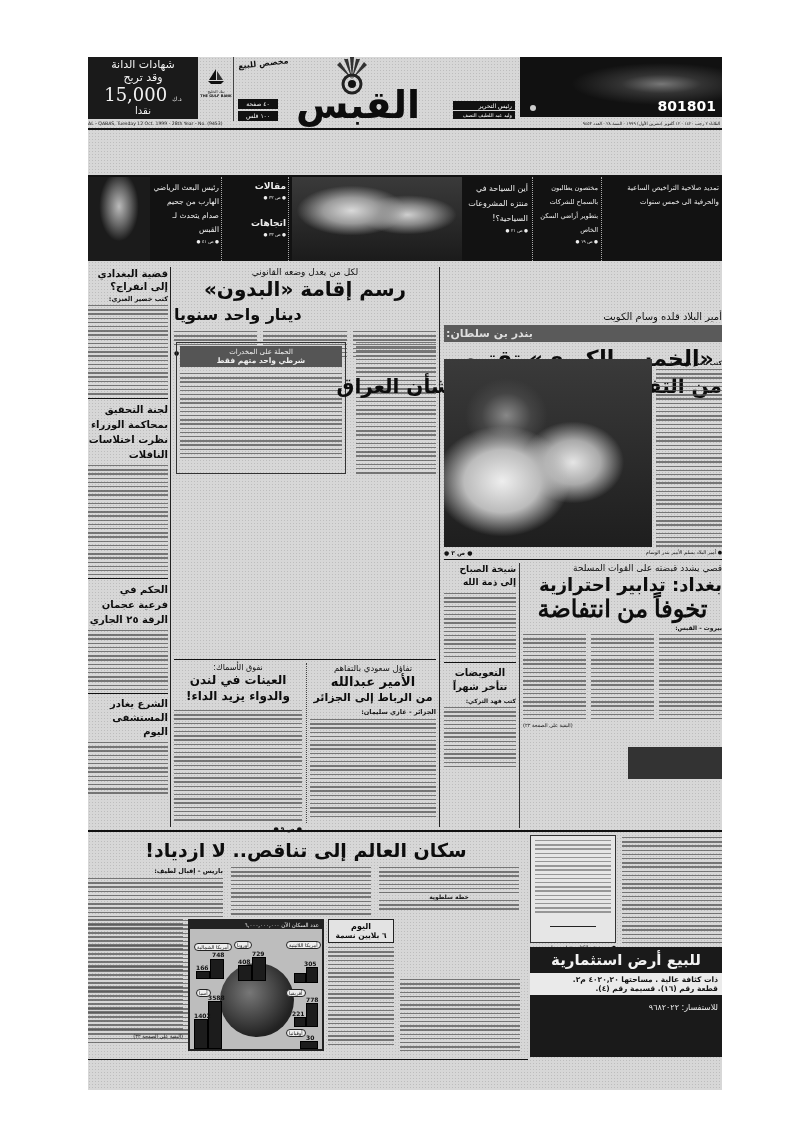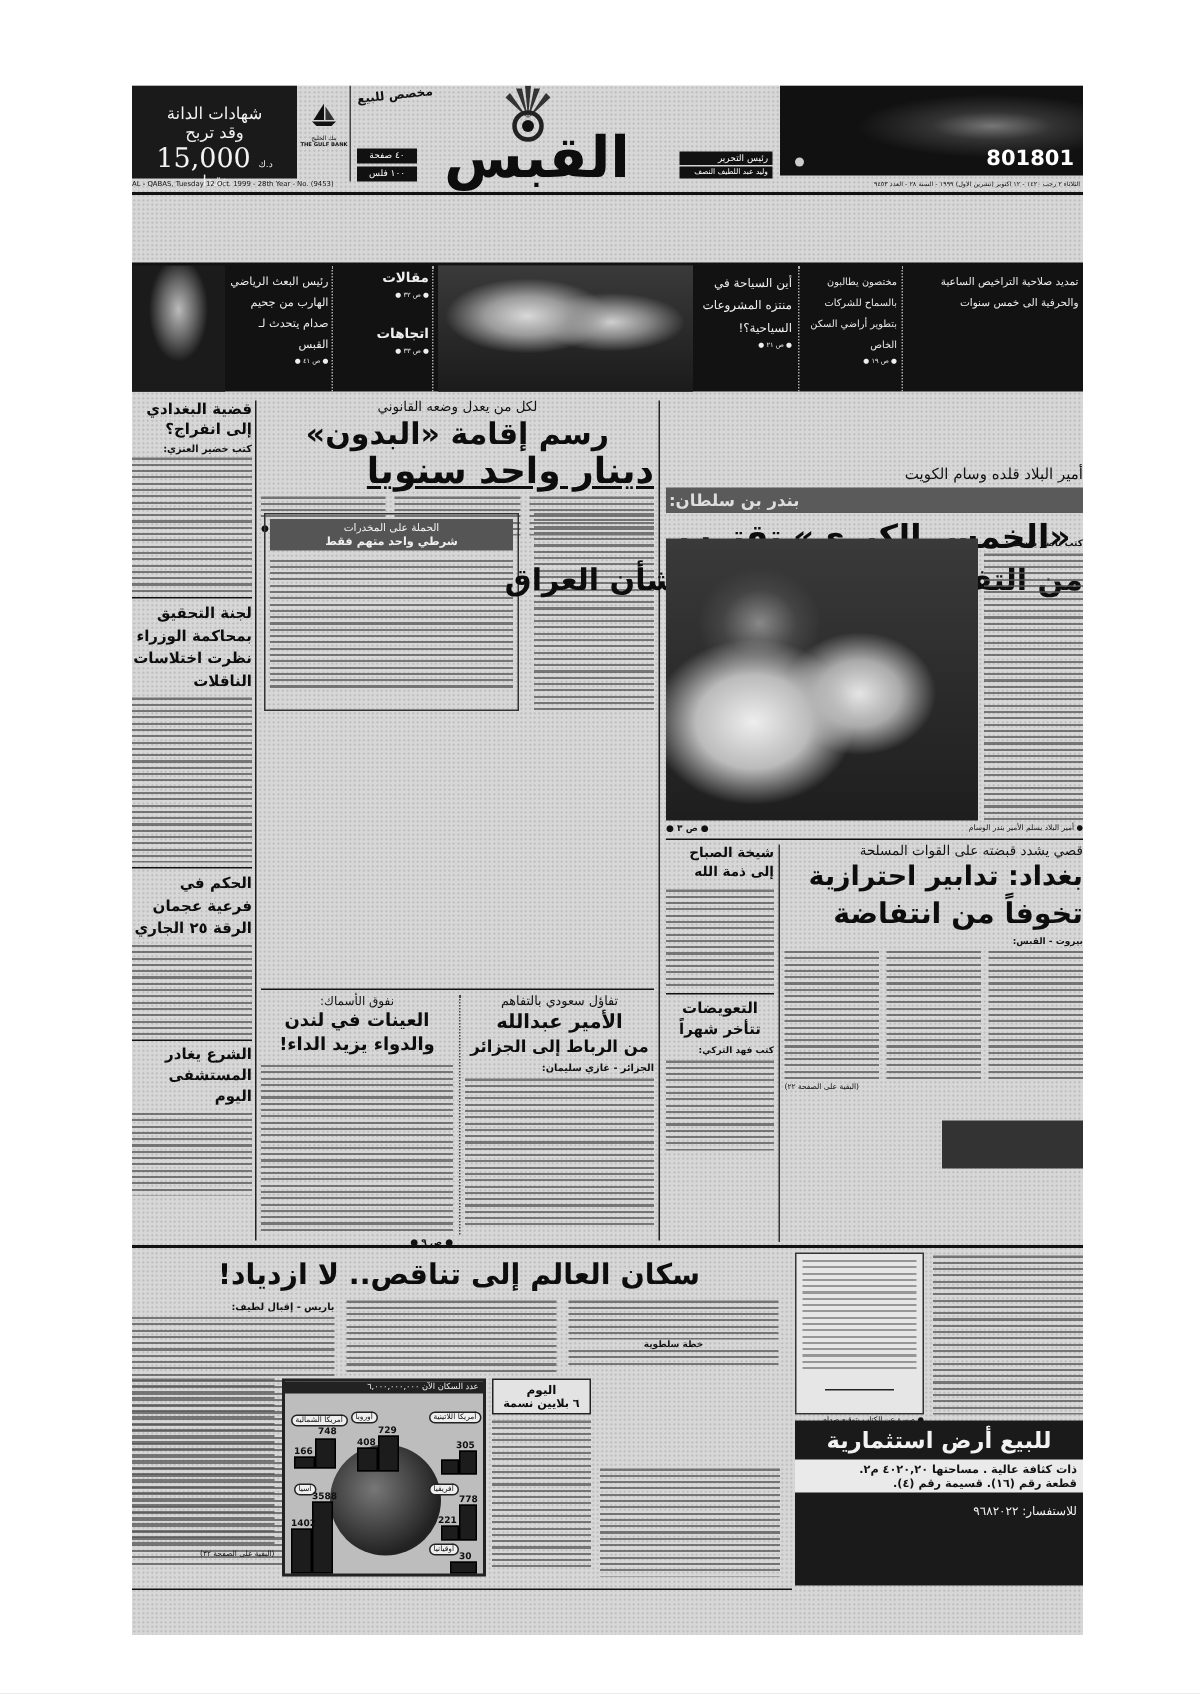--- a/index.html
+++ b/index.html
@@ -17,21 +17,21 @@
   .boxed{border:1px solid #222;}
   .chartbar{position:absolute;bottom:0;background:#1c1c1c;border:1px solid #000;}
   .chartlabel{position:absolute;font-size:5px;color:#111;background:#eee;border:1px solid #222;border-radius:4px;padding:0 2px;white-space:nowrap;}
   .num{position:absolute;font-size:6px;font-weight:bold;color:#111;}
 </style>
 </head>
 <body>
 
 <div class="page grain">
 
-  <div class="abs dark rtl" style="left:0;top:0;width:110px;height:62px;padding:12px 4px;box-sizing:border-box;">
+  <div class="abs dark rtl" style="left:0;top:0;width:110px;height:62px;padding:1px 4px;box-sizing:border-box;">
     <div style="font-size:11px;text-align:center;">شهادات الدانة</div>
     <div style="font-size:11px;text-align:center;">وقد تربح</div>
     <div style="text-align:center;direction:ltr;">
       <span style="font-family:'DejaVu Serif',serif;font-size:18px;">15,000</span>
       <span style="font-size:6px;">د.ك</span>
     </div>
     <div style="font-size:10px;text-align:center;">نقدا</div>
   </div>
   <div class="abs" style="left:112px;top:10px;width:32px;height:45px;text-align:center;">
     <svg width="24" height="18" viewBox="0 0 24 18">
@@ -119,21 +119,21 @@
     <div class="lines" style="height:60px;margin-top:3px;"></div>
     <div class="rule" style="height:1px;margin:3px 0;"></div>
     <div class="hl" style="font-size:10px;line-height:14px;">الشرع يغادر المستشفى اليوم</div>
     <div class="lines" style="height:55px;margin-top:3px;"></div>
   </div>
   <div class="abs" style="left:82px;top:210px;width:1px;height:560px;background:#222;"></div>
 
   <div class="abs rtl" style="left:86px;top:210px;width:262px;">
     <div style="font-size:9px;letter-spacing:2px;text-align:center;">لكل من يعدل وضعه القانوني</div>
     <div class="hl" style="font-size:20px;line-height:25px;text-align:center;">رسم إقامة «البدون»</div>
-    <div class="hl" style="font-size:24px;line-height:25px;text-align:right;text-decoration:underline;">دينار واحد سنويا</div>
+    <div class="hl" style="font-size:16px;line-height:25px;text-align:left;">دينار واحد سنويا</div>
     <div style="display:flex;gap:6px;margin-top:4px;">
       <div class="lines" style="flex:1;height:26px;"></div>
       <div class="lines" style="flex:1;height:26px;"></div>
       <div style="flex:1;">
         <div class="lines" style="height:16px;"></div>
         <div style="font-size:6px;font-weight:bold;margin-top:2px;text-align:left;direction:ltr;">● ص ٤ ●</div>
       </div>
     </div>
   </div>
   <div class="abs" style="left:88px;top:285px;width:170px;height:132px;border:1px solid #333;box-sizing:border-box;padding:3px;">
@@ -187,21 +187,21 @@
     <div class="rule" style="height:1px;margin:3px 0;"></div>
     <div class="hl" style="font-size:10px;line-height:14px;text-align:center;">التعويضات تتأخر شهراً</div>
     <div style="font-size:6px;font-weight:bold;margin:3px 0;">كتب فهد التركي:</div>
     <div class="lines" style="height:60px;"></div>
   </div>
   <div class="abs" style="left:431px;top:506px;width:1px;height:265px;background:#333;"></div>
 
   <div class="abs rtl" style="left:435px;top:506px;width:199px;">
     <div style="font-size:9px;white-space:nowrap;">قصي يشدد قبضته على القوات المسلحة</div>
     <div class="hl" style="font-size:18px;line-height:24px;">بغداد: تدابير احترازية</div>
-    <div class="hl" style="font-size:19px;line-height:24px;text-align:right;">تخوفاً من انتفاضة</div>
+    <div class="hl" style="font-size:24px;line-height:24px;text-align:center;font-family:Liberation Serif, serif;">تخوفاً من انتفاضة</div>
     <div style="font-size:6px;font-weight:bold;margin:3px 0;">بيروت - القبس:</div>
     <div style="display:flex;gap:5px;">
       <div class="lines" style="flex:1;height:86px;"></div>
       <div class="lines" style="flex:1;height:86px;"></div>
       <div class="lines" style="flex:1;height:86px;"></div>
     </div>
     <div style="font-size:5px;margin-top:2px;text-align:left;">(البقية على الصفحة ٢٢)</div>
   </div>
   <div class="abs" style="left:540px;top:690px;width:94px;height:32px;background:#333;"></div>
 

